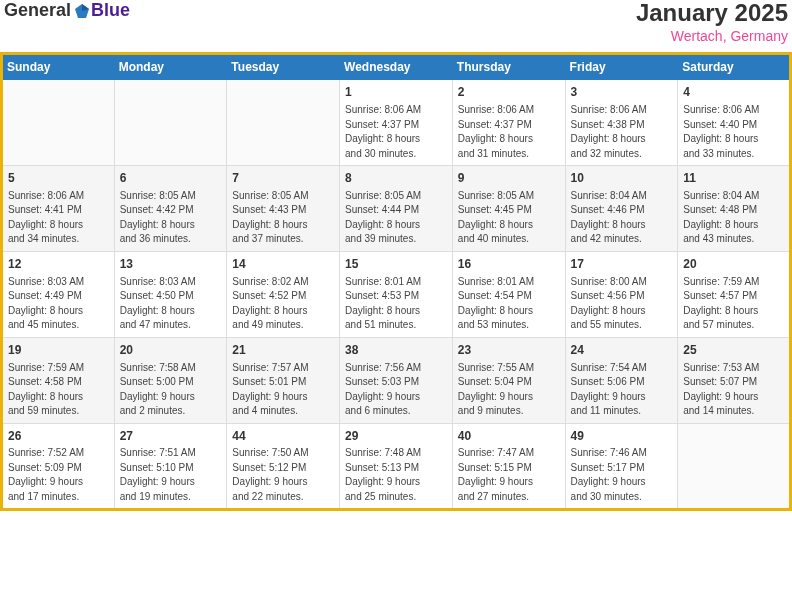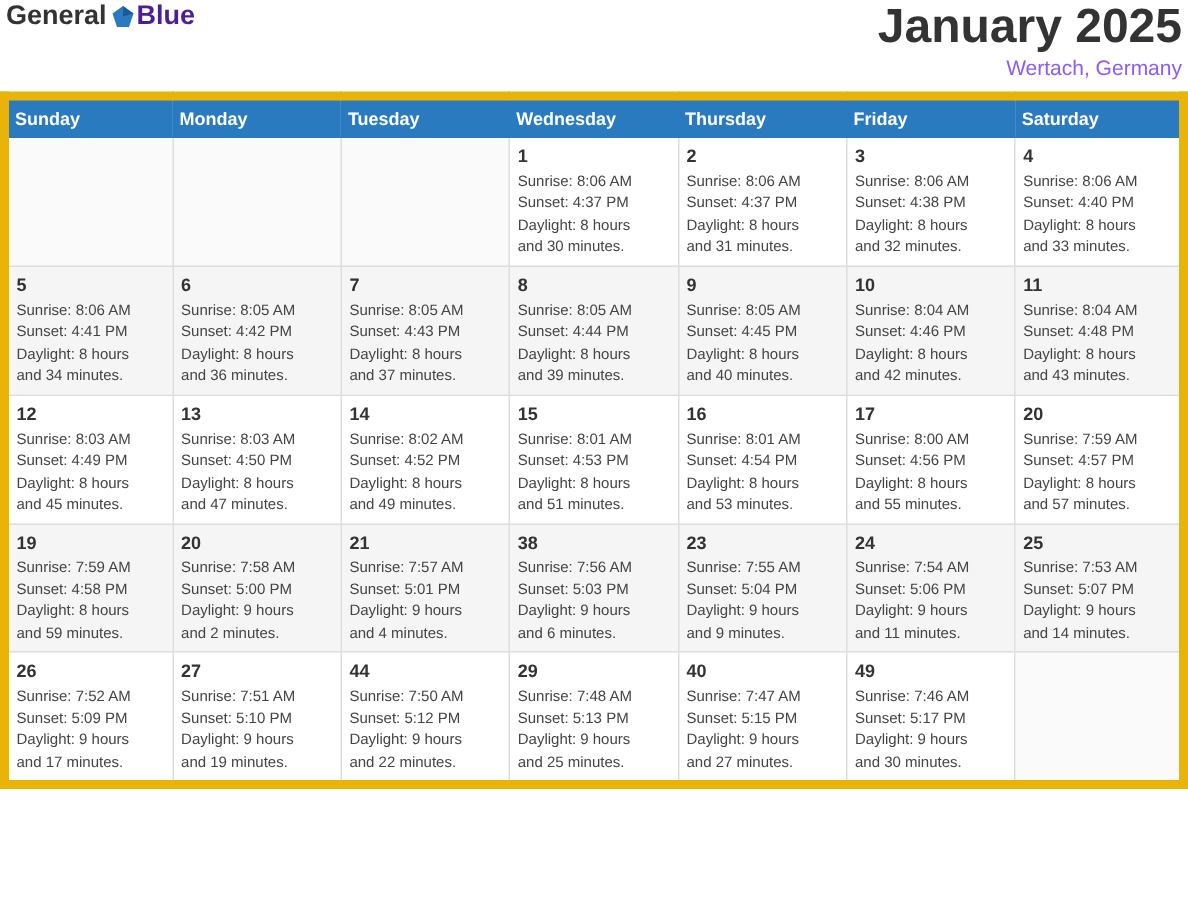--- a/index.html
+++ b/index.html
@@ -44,34 +44,34 @@
     }
     .logo-icon {
       width: 18px;
       height: 18px;
       margin-left: 2px;
     }
     .title-section {
       text-align: right;
     }
     .month-title {
-      font-size: 32px;
+      font-size: 24px;
       font-weight: bold;
       color: #333;
       line-height: 1.1;
     }
     .location {
       font-size: 14px;
-      color: #8b5cf6;
+      color: #ec4899;
       margin-top: 2px;
     }
     .calendar {
       width: 100%;
       border-collapse: collapse;
-      border: 6px solid #eab308;
+      border: 3px solid #eab308;
     }
     .calendar th {
       background-color: #2a7ac0;
       color: #fff;
       font-size: 12px;
       font-weight: bold;
       padding: 5px 4px;
       text-align: left;
       border: 1px solid #2a7ac0;
     }

